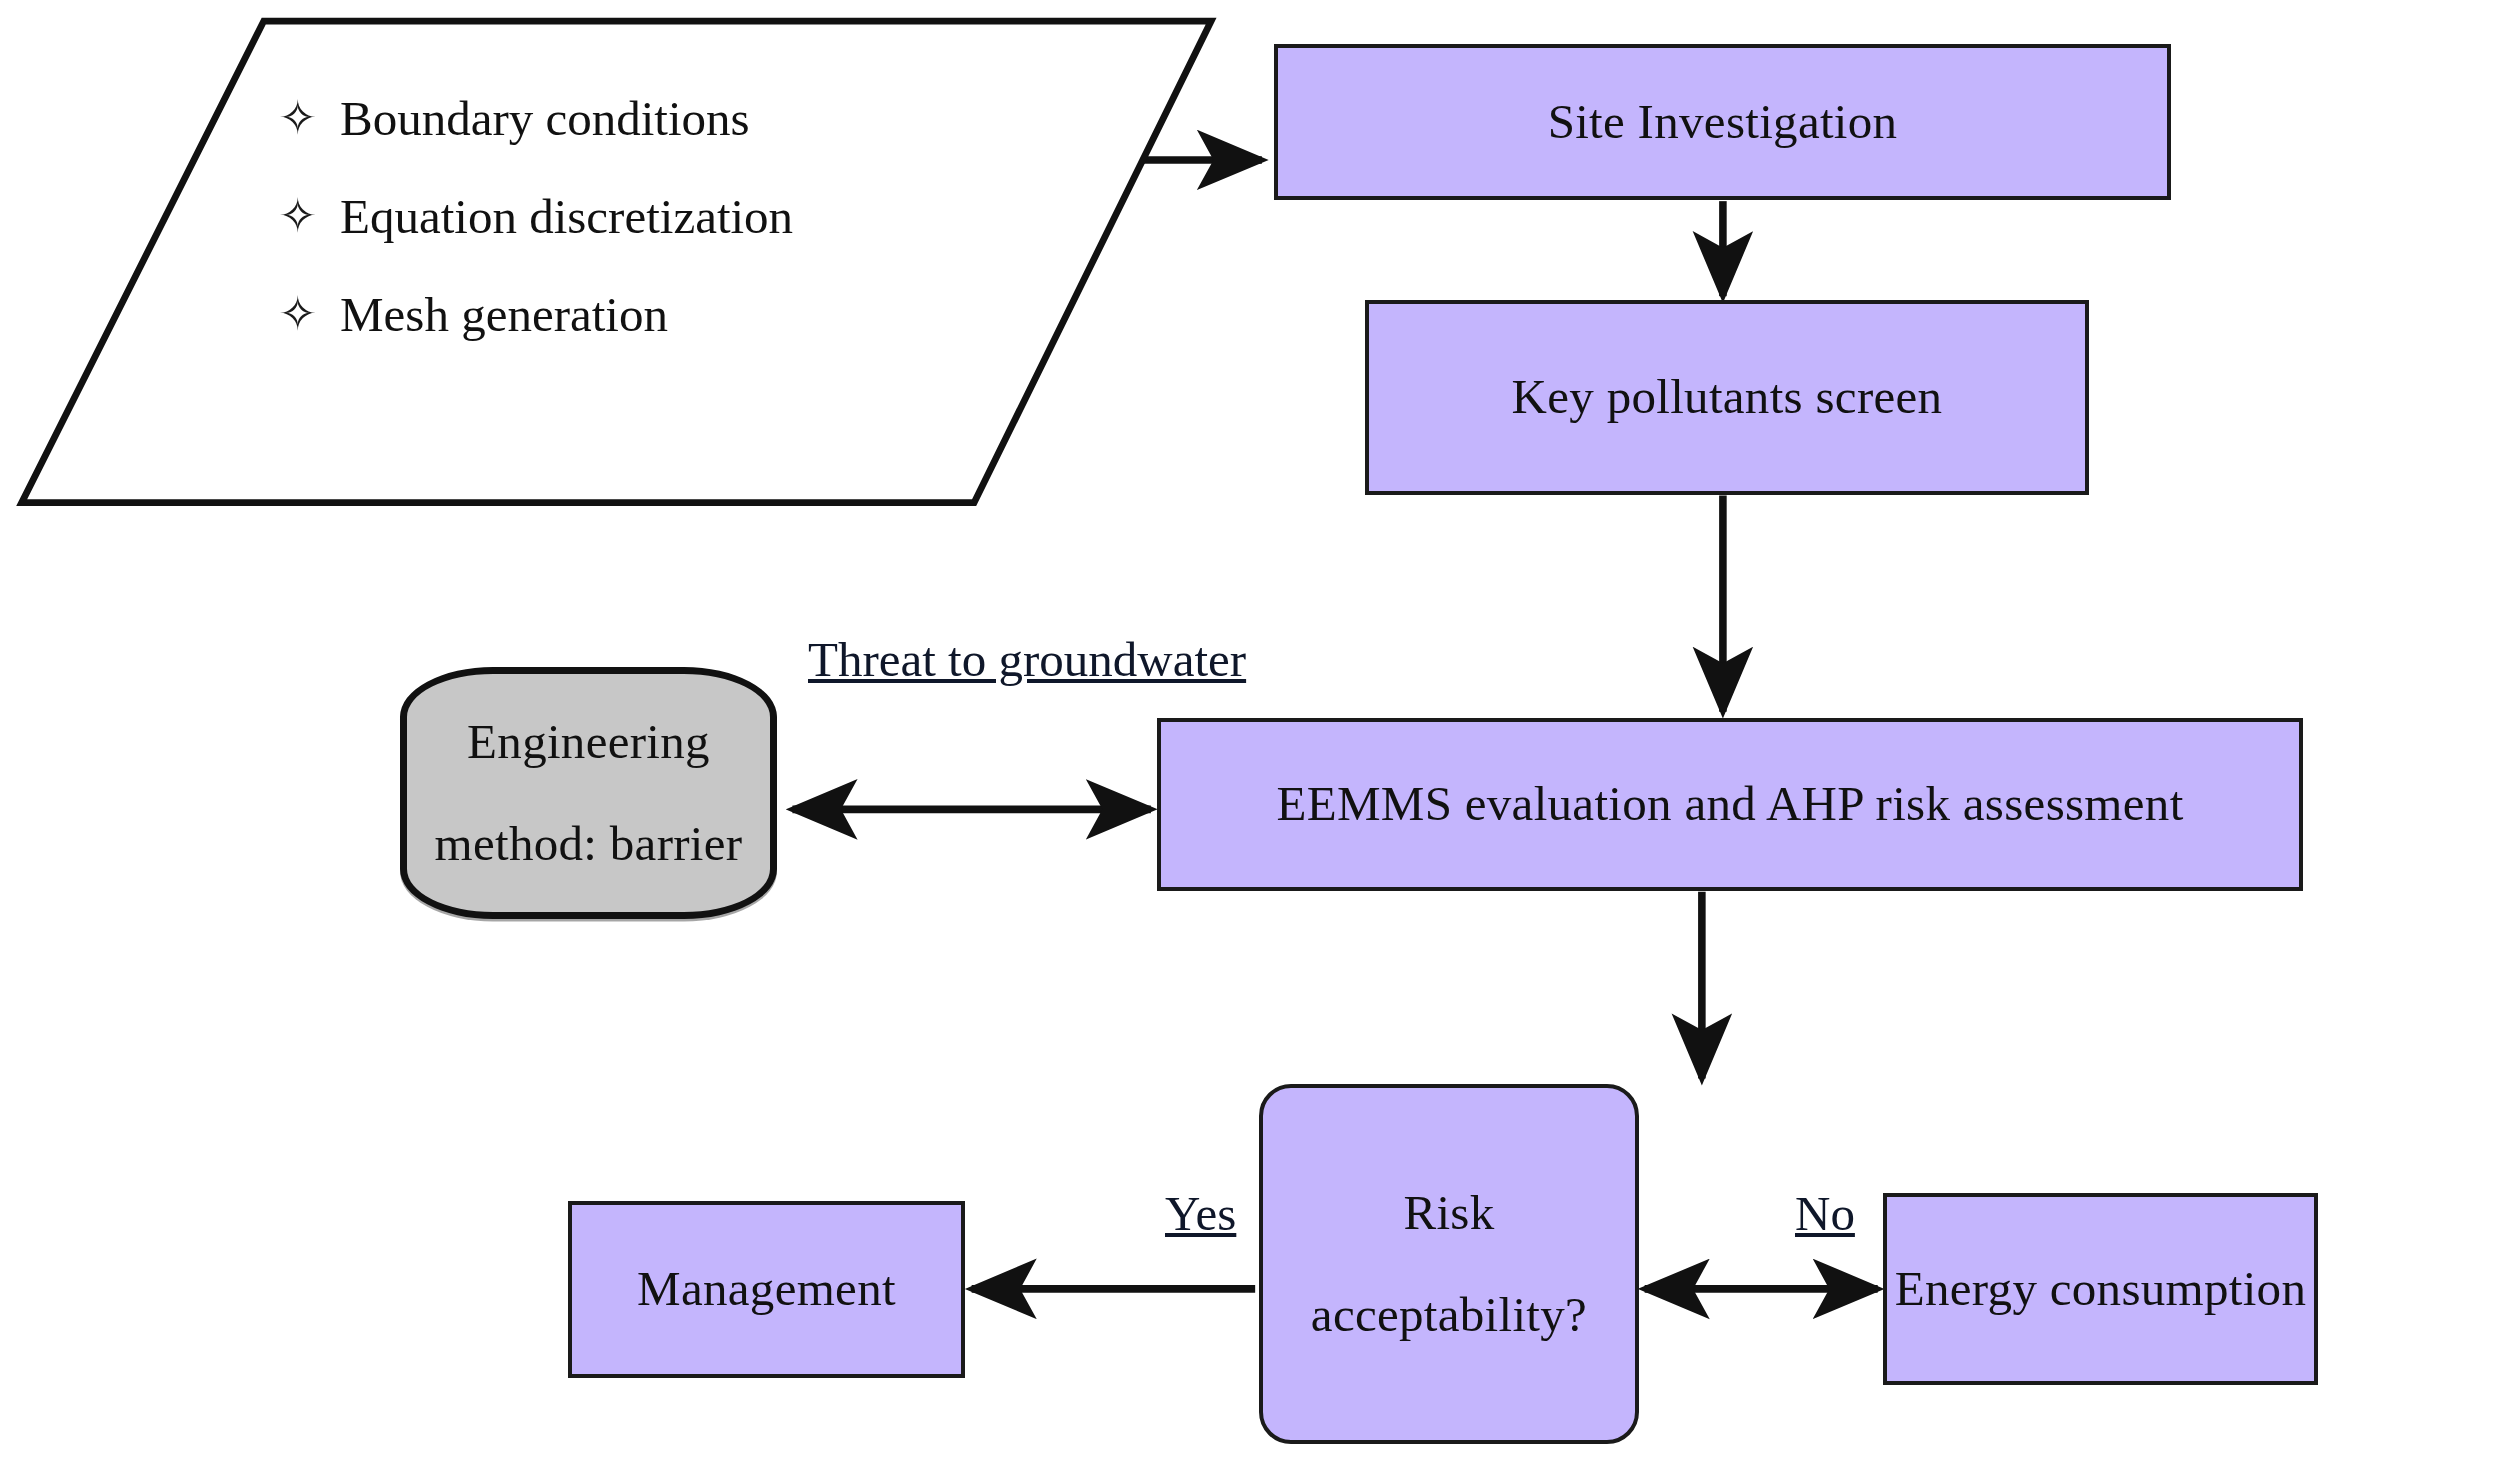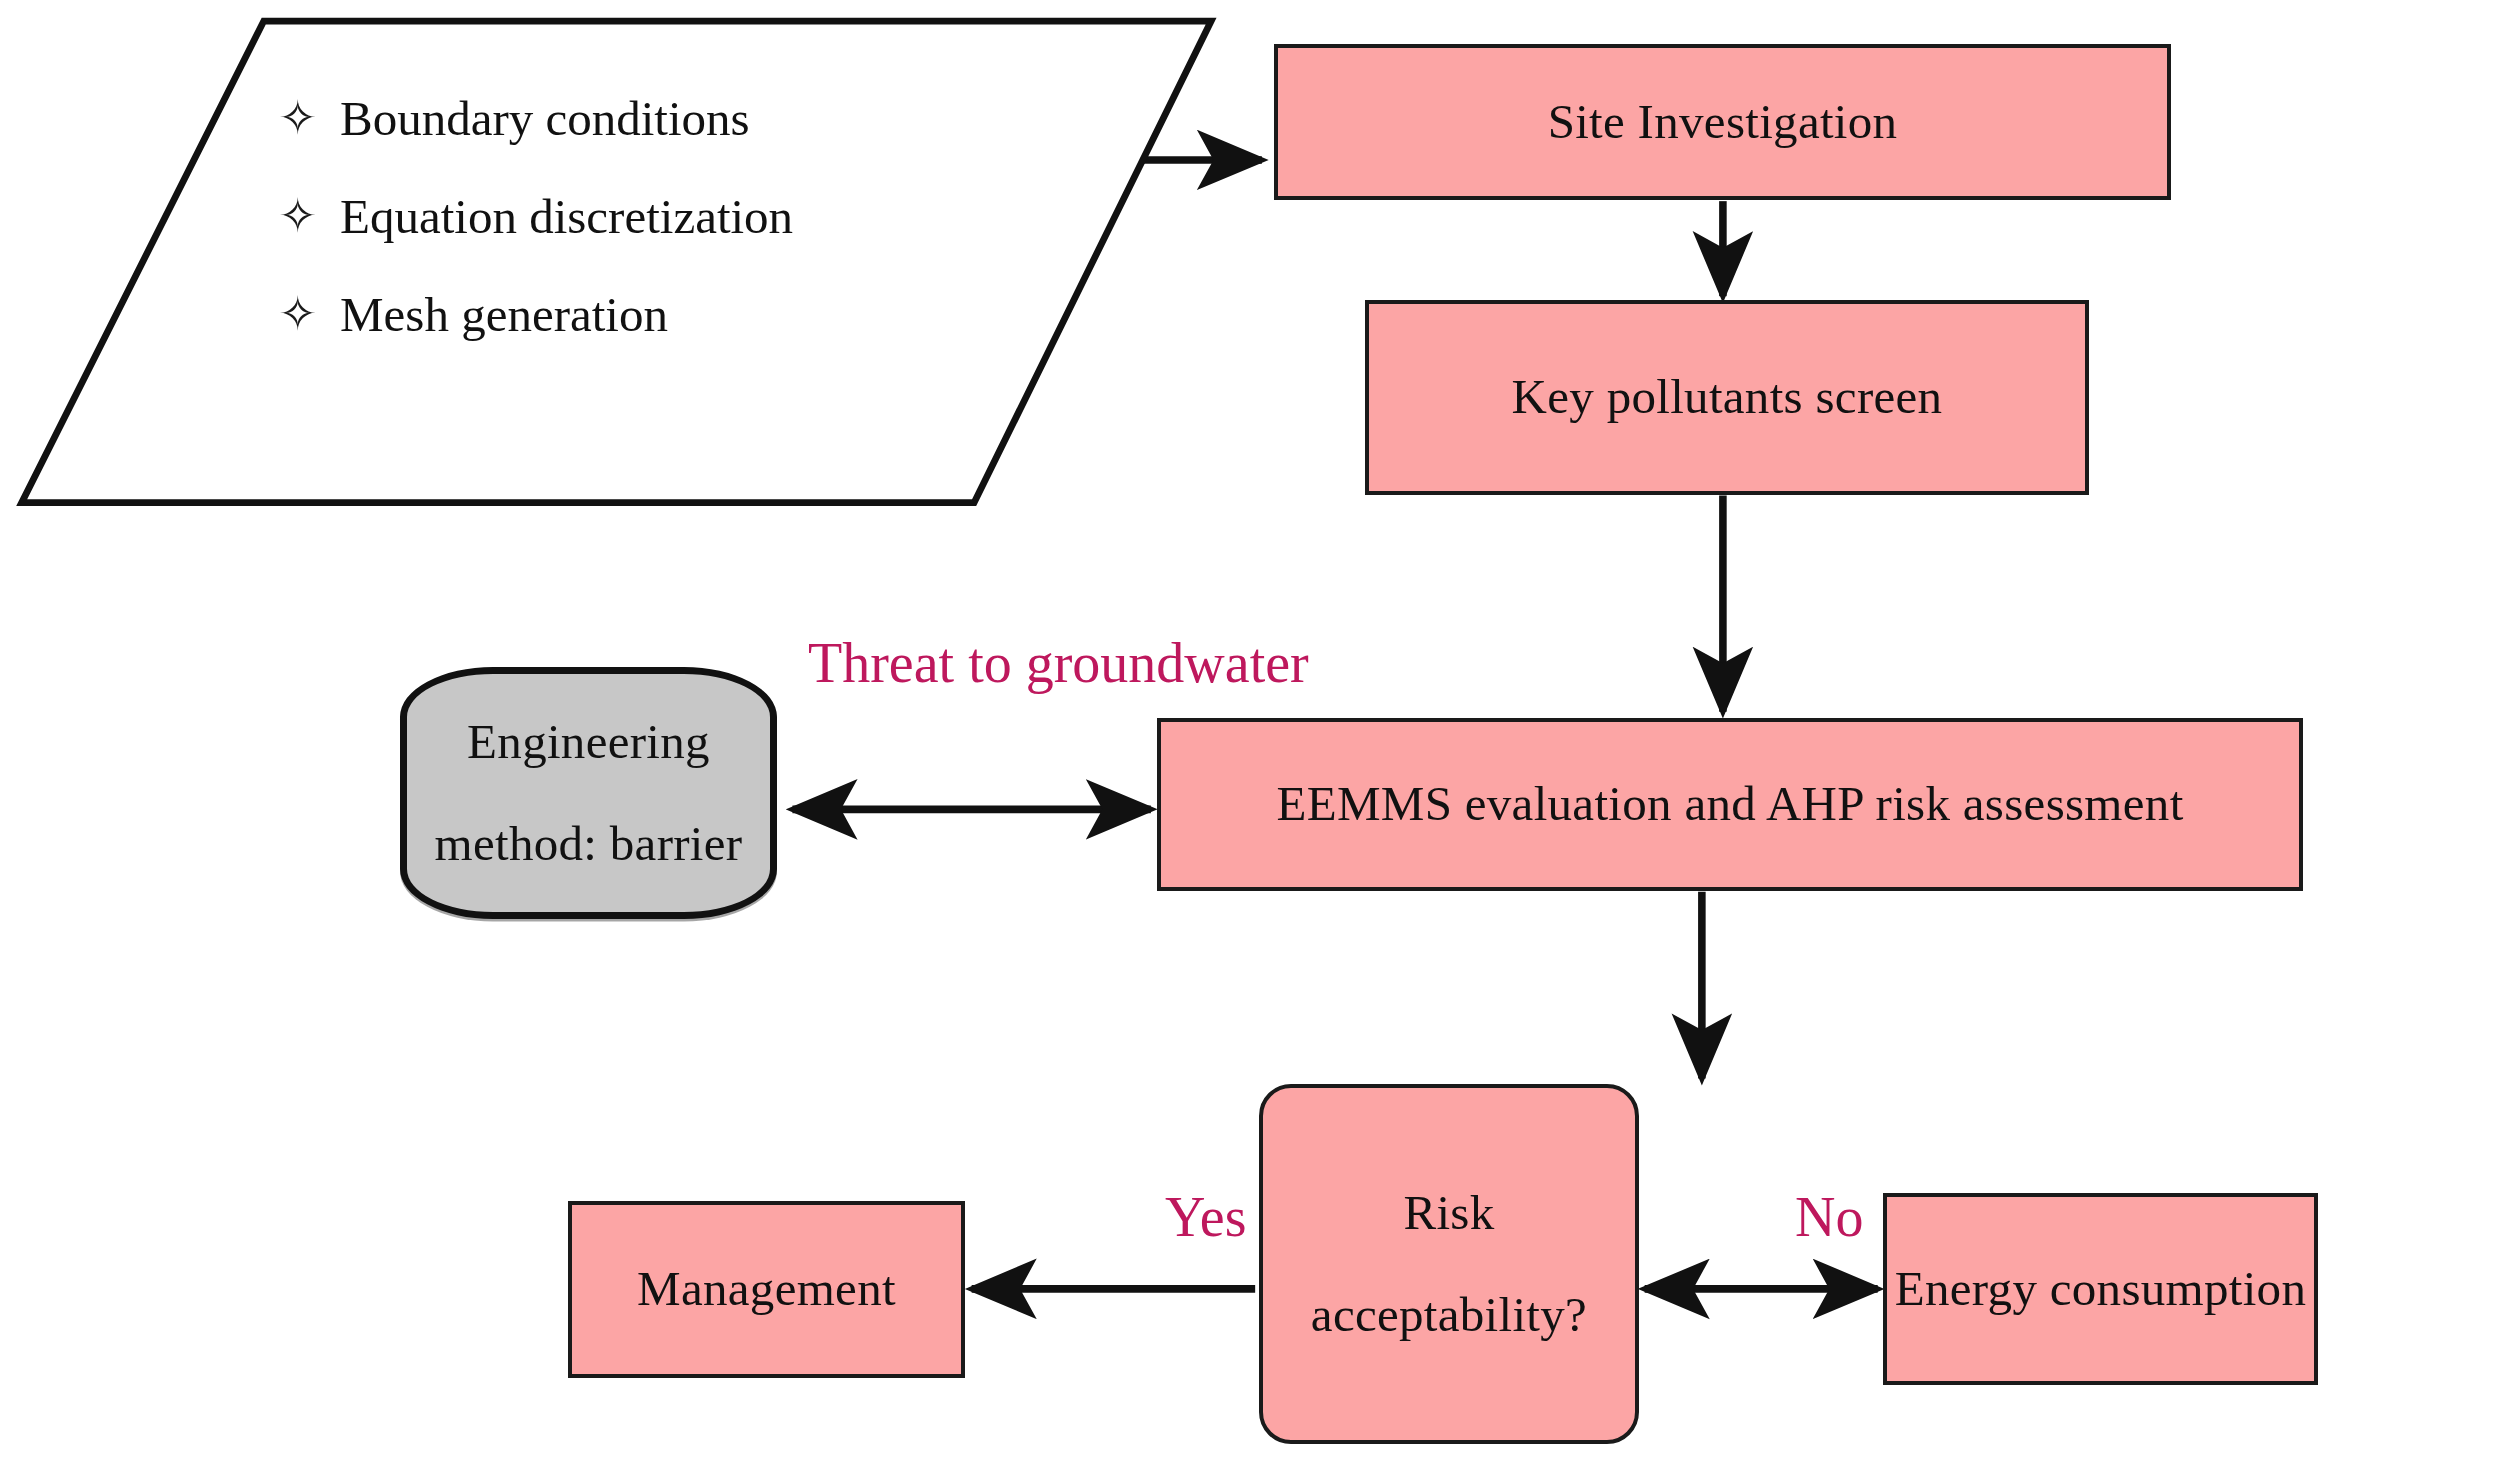--- a/index.html
+++ b/index.html
@@ -24,21 +24,21 @@
     pointer-events: none;
   }
   .node {
     position: absolute;
     box-sizing: border-box;
     display: flex;
     flex-direction: column;
     align-items: center;
     justify-content: center;
     text-align: center;
-    background: #fca5a5;
+    background: #c4b5fd;
     border: 4.2px solid #1a1a1a;
     font-size: 49px;
     line-height: 1.35;
     letter-spacing: 0.3px;
     color: #111111;
   }
   .node.capsule {
     background: #c7c7c7;
     border: 7.6px solid #111111;
     border-radius: 93px / 50px;
@@ -78,23 +78,24 @@
     flex: 0 0 62px;
     font-size: 47px;
     line-height: 1;
     text-align: left;
     color: #1a1a1a;
   }
   .bullet-text { white-space: nowrap; }
 
   .edge-label {
     position: absolute;
-    font-size: 56px;
+    font-size: 49px;
     white-space: nowrap;
-    color: #be185d;
+    color: #0f172a;
+    text-decoration: underline;
   }
 </style>
 </head>
 <body>
 
 <div id="canvas">
 
   <svg id="wires" viewBox="0 0 2986 1746" xmlns="http://www.w3.org/2000/svg">
     <defs>
       <marker id="arrowEnd" markerWidth="10" markerHeight="10" refX="8.6" refY="4" orient="auto" markerUnits="strokeWidth">

